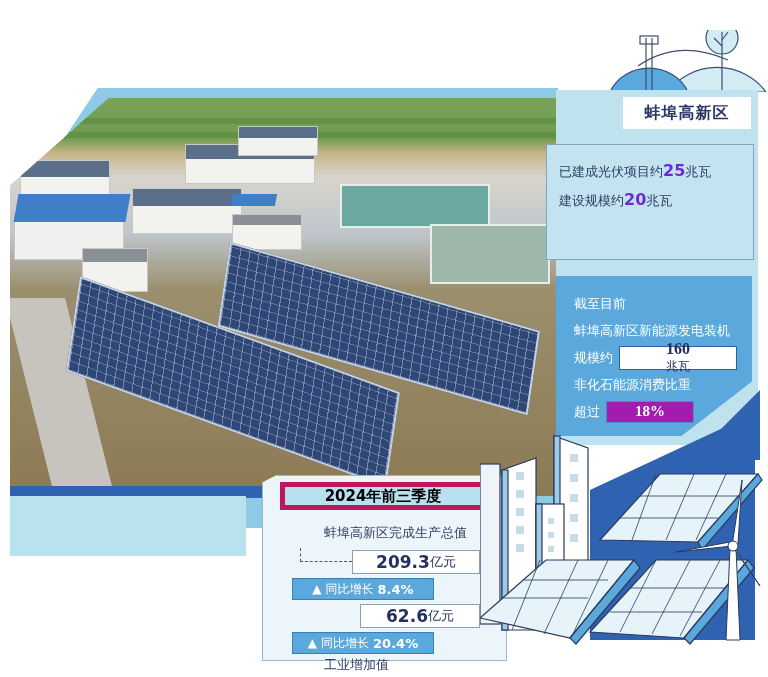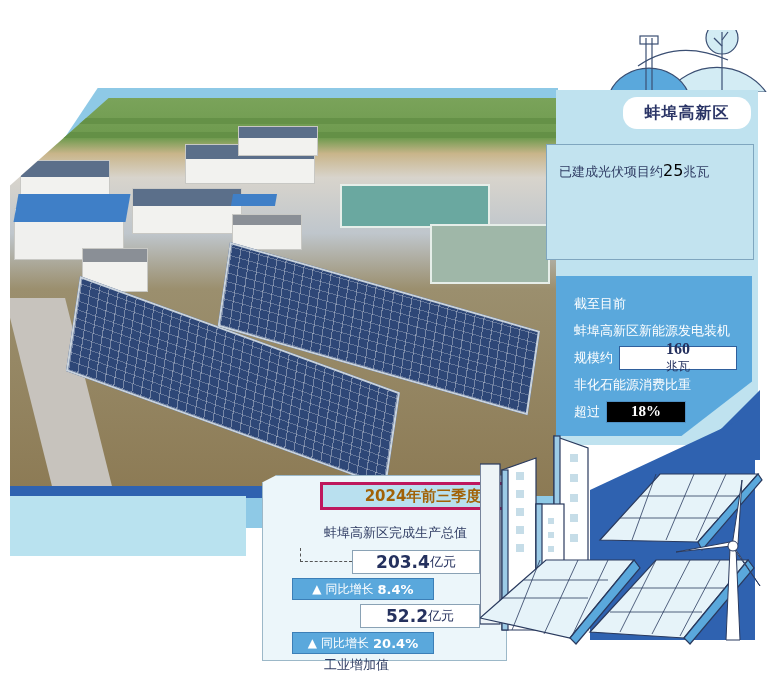--- a/index.html
+++ b/index.html
@@ -39,29 +39,29 @@
     .emblem { position: absolute; left: 608px; top: 30px; width: 160px; height: 62px; }
 
     
     .right-col {
       position: absolute; left: 556px; top: 90px; width: 202px; height: 355px;
       background: #bfe2ef;
     }
     .title-box {
       position: absolute; left: 623px; top: 97px; width: 128px; height: 32px;
       background: #ffffff; display: flex; align-items: center; justify-content: center;
-      font-size: 16px; font-weight: bold; color: #2a3466; letter-spacing: 1px; border-radius: 14px;
+      font-size: 16px; font-weight: bold; color: #2a3466; letter-spacing: 1px;
     }
     .stats-box {
       position: absolute; left: 546px; top: 144px; width: 208px; height: 116px;
       background: #c2e3ef; border: 1px solid #7fa6bf;
       padding: 12px 0 0 12px;
     }
     .stats-line { font-size: 13px; color: #2f3c63; line-height: 28px; white-space: nowrap; }
-    .stats-line b { font-size: 16px; font-weight: normal; color: #000000; }
+    .stats-line b { font-size: 16px; font-weight: bold; color: #6d28d9; }
 
     .capacity-box {
       position: absolute; left: 556px; top: 276px; width: 196px; height: 160px;
       background: #5aa8dc;
       clip-path: polygon(0 0, 100% 0, 100% 66%, 64% 100%, 0 100%);
       padding: 14px 0 0 18px; color: #ffffff; font-family: Liberation Serif, serif;
     }
     .dark-tri {
       position: absolute; left: 690px; top: 390px; width: 70px; height: 70px;
       background: #2f62b0;
@@ -69,21 +69,21 @@
     }
     .cap-line { font-size: 13px; line-height: 27px; white-space: nowrap; }
     .cap-row { display: flex; align-items: center; gap: 6px; font-size: 13px; height: 27px; }
     .val-white {
       background: #ffffff; border: 1px solid #2f5f9c; width: 118px; height: 24px;
       display: flex; align-items: center; justify-content: center; color: #25315e; flex-direction: column;
     }
     .val-white b { font-size: 16px; font-weight: bold; }
     .val-white span { font-size: 12px; }
     .val-light {
-      background: #000000; border: 1px solid #4f90c4; width: 80px; height: 22px;
+      background: #a21caf; border: 1px solid #4f90c4; width: 88px; height: 22px;
       display: flex; align-items: center; justify-content: center; color: #ffffff;
       font-size: 15px; font-weight: bold;
     }
 
     
     .blue-strip {
       position: absolute; left: 10px; top: 486px; width: 280px; height: 12px; background: #2f62b0;
       clip-path: polygon(0 0, 100% 0, 96% 100%, 0 100%);
     }
     .left-bottom {
@@ -91,23 +91,23 @@
     }
 
     
     .quarter {
       position: absolute; left: 262px; top: 475px; width: 245px; height: 186px;
       background: #ecf6fa; border: 1px solid #9cb8c8;
       clip-path: polygon(0 4%, 6% 0, 100% 0, 100% 100%, 0 100%);
     }
     .q-title {
       position: absolute; left: 280px; top: 482px; width: 206px; height: 28px;
-      background: #b9e0ef; border: 3px solid #be185d;
+      background: #b9e0ef; border: 5px solid #be185d;
       display: flex; align-items: center; justify-content: center;
-      font-size: 15px; font-weight: bold; color: #a16207; margin-left: 40px;
+      font-size: 15px; font-weight: bold; color: #000000;
     }
     .q-label { position: absolute; font-size: 13px; color: #2f3c63; white-space: nowrap; padding-left: 40px; }
     .q-dash {
       position: absolute; left: 300px; top: 548px; width: 52px; height: 14px;
       border-left: 1px dashed #555; border-bottom: 1px dashed #555;
     }
     .q-val {
       position: absolute; background: #ffffff; border: 1px solid #8aa2b5;
       display: flex; align-items: center; justify-content: center; color: #25315e;
     }
@@ -171,20 +171,23 @@
   <line x1="114" y1="10" x2="120" y2="2" stroke="#3b4f73" stroke-width="1.2"></line>
 </svg>
 
 <div class="right-col"></div>
 <div class="title-box">蚌埠高新区</div>
 
 <div class="stats-box">
   <div class="stats-line">
     <span>已建成光伏项目约</span><b>25</b><span>兆瓦</span>
   </div>
+  <div class="stats-line">
+    <span>建设规模约</span><b>20</b><span>兆瓦</span>
+  </div>
 </div>
 
 <div class="dark-tri"></div>
 <div class="capacity-box">
   <div class="cap-line">截至目前</div>
   <div class="cap-line">蚌埠高新区新能源发电装机</div>
   <div class="cap-row">
     <span>规模约</span>
     <div class="val-white">
       <b>160</b>
@@ -199,31 +202,31 @@
 </div>
 
 <div class="blue-strip"></div>
 <div class="left-bottom"></div>
 
 <div class="quarter"></div>
 <div class="q-title">2024年前三季度</div>
 <div class="q-label" style="left:284px;top:524px;">蚌埠高新区完成生产总值</div>
 <div class="q-dash"></div>
 <div class="q-val" style="left:352px;top:550px;width:128px;height:24px;">
-  <b>203.4</b>
+  <b>209.3</b>
     <span>亿元</span>
 </div>
 <div class="q-growth" style="left:292px;top:578px;width:142px;height:22px;">
   <span>▲</span>
   <span>同比增长</span>
     <b>8.4%</b>
 </div>
 <div class="q-label" style="left:284px;top:608px;margin-top:48px;">工业增加值</div>
 <div class="q-val" style="left:360px;top:604px;width:120px;height:24px;">
-  <b>52.2</b>
+  <b>62.6</b>
     <span>亿元</span>
 </div>
 <div class="q-growth" style="left:292px;top:632px;width:142px;height:22px;">
   <span>▲</span>
   <span>同比增长</span>
     <b>20.4%</b>
 </div>
 
 <svg class="illus" viewBox="0 0 288 257">
   <polygon points="110,70 260,0 275,0 275,220 110,220" fill="#2f62b0"></polygon>

